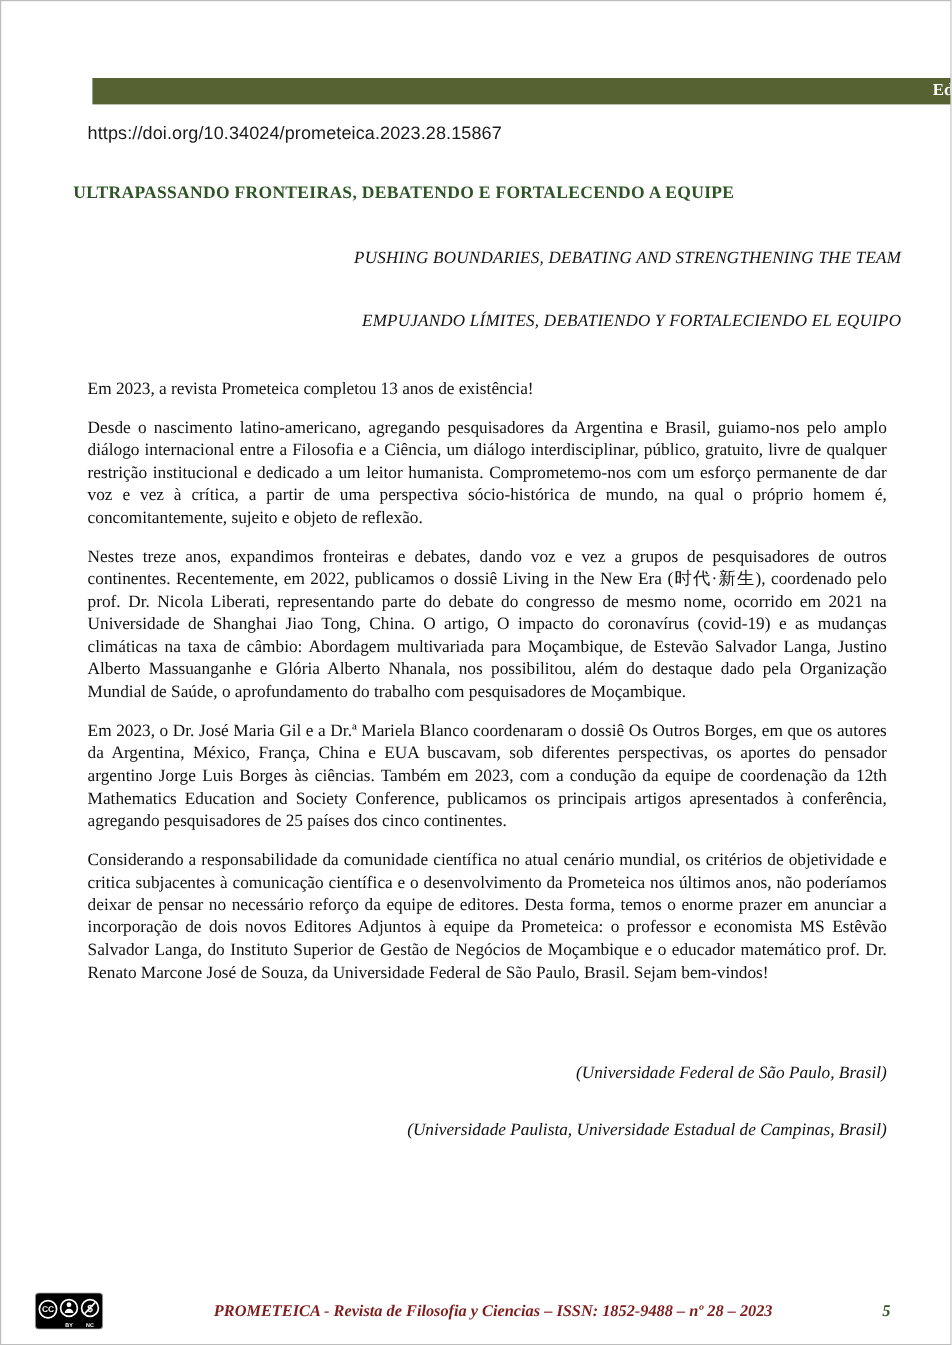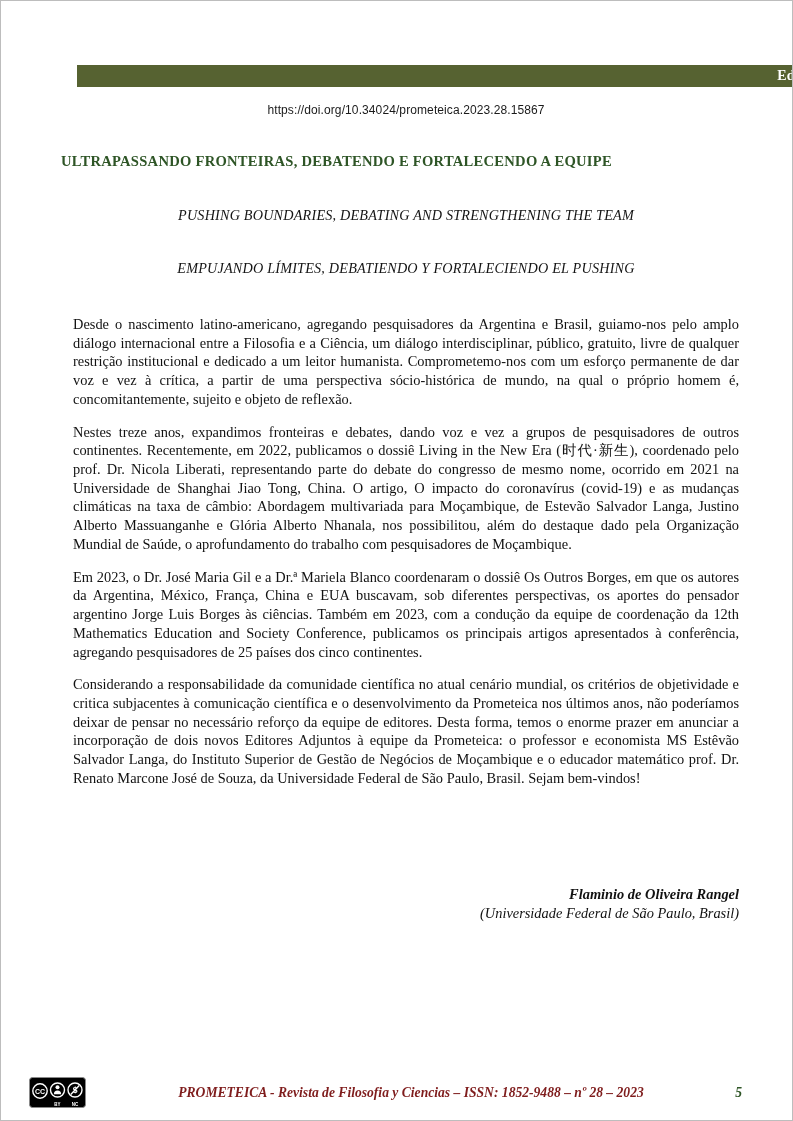--- a/index.html
+++ b/index.html
@@ -24,41 +24,41 @@
     font-weight: bold;
     font-size: 14px;
     line-height: 22px;
     text-align: right;
     padding-right: 30px;
   }
   .doi-line {
     position: absolute;
     left: 72px; top: 102px;
     width: 666px;
-    text-align: center;
+    text-align: left;
     font-family: "Liberation Sans", sans-serif;
-    font-size: 12px;
+    font-size: 15px;
     color: #1a1a1a;
     letter-spacing: 0.1px;
   }
   .title-pt {
     position: absolute;
     left: 60px; top: 152px;
     width: 690px;
     text-align: left;
     color: #2e5526;
     font-weight: bold;
     font-size: 14.6px;
     letter-spacing: 0.25px;
   }
   .title-en, .title-es {
     position: absolute;
     left: 60px;
     width: 690px;
-    text-align: center;
+    text-align: right;
     font-style: italic;
     font-size: 14.2px;
     color: #141414;
     letter-spacing: 0.2px;
   }
   .title-en { top: 206px; }
   .title-es { top: 259px; }
   .body-text {
     position: absolute;
     left: 72px; top: 314px;
@@ -110,35 +110,36 @@
 <div class="page">
 
   <div class="editorial-bar">
     <span>Editorial</span>
   </div>
 
   <div class="doi-line">https://doi.org/10.34024/prometeica.2023.28.15867</div>
 
   <div class="title-pt">ULTRAPASSANDO FRONTEIRAS, DEBATENDO E FORTALECENDO A EQUIPE</div>
   <div class="title-en">PUSHING BOUNDARIES, DEBATING AND STRENGTHENING THE TEAM</div>
-  <div class="title-es">EMPUJANDO LÍMITES, DEBATIENDO Y FORTALECIENDO EL PUSHING</div>
+  <div class="title-es">EMPUJANDO LÍMITES, DEBATIENDO Y FORTALECIENDO EL EQUIPO</div>
 
   <div class="body-text">
+    <p><span>Em 2023, a revista Prometeica completou 13 anos de existência!</span></p>
     <p><span>Desde o nascimento latino-americano, agregando pesquisadores da Argentina e Brasil, guiamo-nos pelo amplo diálogo internacional entre a Filosofia e a Ciência, um diálogo interdisciplinar, público, gratuito, livre de qualquer restrição institucional e dedicado a um leitor humanista. Comprometemo-nos com um esforço permanente de dar voz e vez à crítica, a partir de uma perspectiva sócio-histórica de mundo, na qual o próprio homem é, concomitantemente, sujeito e objeto de reflexão.</span></p>
     <p><span>Nestes treze anos, expandimos fronteiras e debates, dando voz e vez a grupos de pesquisadores de outros continentes. Recentemente, em 2022, publicamos o dossiê </span><span class="it">Living in the New Era</span><span> (时代·新生), coordenado pelo prof. Dr. Nicola Liberati, representando parte do debate do congresso de mesmo nome, ocorrido em 2021 na Universidade de Shanghai Jiao Tong, China. O artigo, </span><span class="it">O impacto do coronavírus (covid-19) e as mudanças climáticas na taxa de câmbio: Abordagem multivariada para Moçambique,</span><span> de Estevão Salvador Langa, Justino Alberto Massuanganhe e Glória Alberto Nhanala, nos possibilitou, além do destaque dado pela Organização Mundial de Saúde, o aprofundamento do trabalho com pesquisadores de Moçambique.</span></p>
     <p><span>Em 2023, o Dr. José Maria Gil e a Dr.ª Mariela Blanco coordenaram o dossiê </span><span class="it">Os Outros Borges</span><span>, em que os autores da Argentina, México, França, China e EUA buscavam, sob diferentes perspectivas, os aportes do pensador argentino Jorge Luis Borges às ciências. Também em 2023, com a condução da equipe de coordenação da </span><span class="it">12th Mathematics Education and Society Conference</span><span>, publicamos os principais artigos apresentados à conferência, agregando pesquisadores de 25 países dos cinco continentes.</span></p>
     <p><span>Considerando a responsabilidade da comunidade científica no atual cenário mundial, os critérios de objetividade e critica subjacentes à comunicação científica e o desenvolvimento da Prometeica nos últimos anos, não poderíamos deixar de pensar no necessário reforço da equipe de editores. Desta forma, temos o enorme prazer em anunciar a incorporação de dois novos Editores Adjuntos à equipe da Prometeica: o professor e economista MS Estêvão Salvador Langa, do Instituto Superior de Gestão de Negócios de Moçambique e o educador matemático prof. Dr. Renato Marcone José de Souza, da Universidade Federal de São Paulo, Brasil. Sejam bem-vindos!</span></p>
   </div>
 
   <div class="signatures">
     <div class="sig-block">
-      <div class="sig-name">Flaminio de Oliveira Rangel</div>
       <div class="sig-affiliation">(Universidade Federal de São Paulo, Brasil)</div>
     </div>
     <div class="sig-block">
+      <div class="sig-affiliation">(Universidade Paulista, Universidade Estadual de Campinas, Brasil)</div>
     </div>
   </div>
 
   <div class="cc-badge">
     <svg width="57" height="31" viewBox="0 0 57 31">
       <rect x="0.5" y="0.5" width="56" height="30" rx="3" fill="#000000" stroke="#8a8a8a"></rect>
       <circle cx="11" cy="14" r="7.2" fill="none" stroke="#ffffff" stroke-width="1.4"></circle>
       <text x="11" y="16.6" text-anchor="middle" font-family="Liberation Sans, sans-serif" font-size="7" font-weight="bold" fill="#ffffff">CC</text>
       <circle cx="28.5" cy="13" r="7" fill="none" stroke="#ffffff" stroke-width="1.4"></circle>
       <circle cx="28.5" cy="10.3" r="2" fill="#ffffff"></circle>

